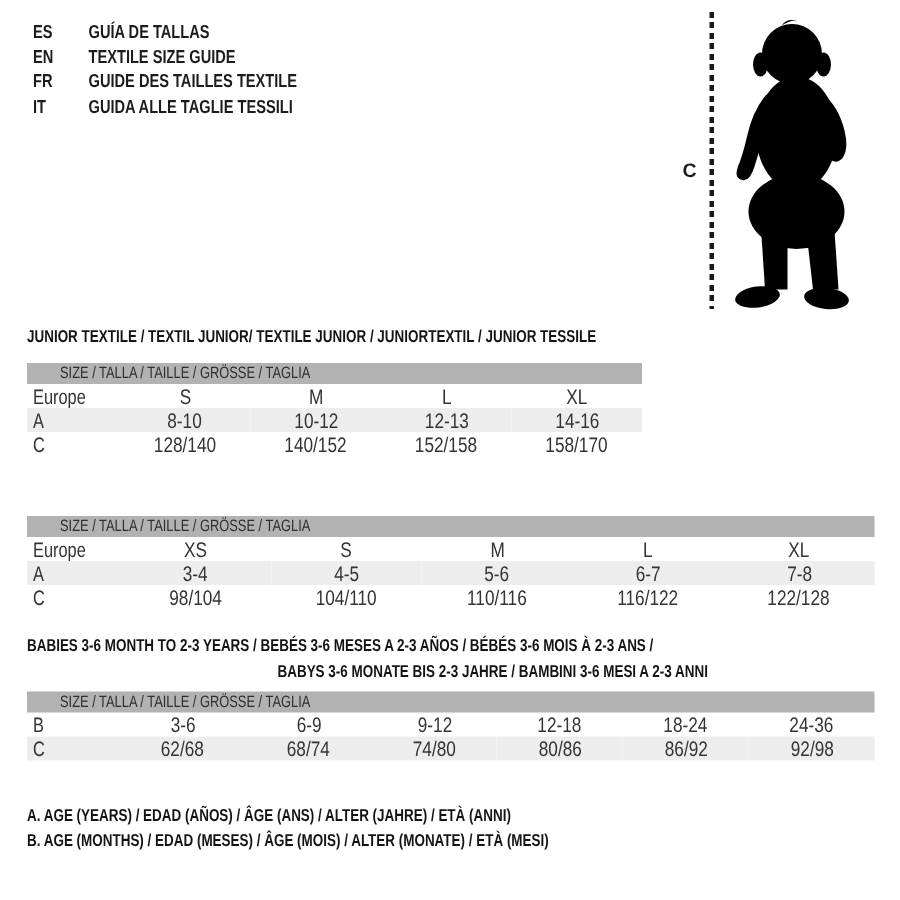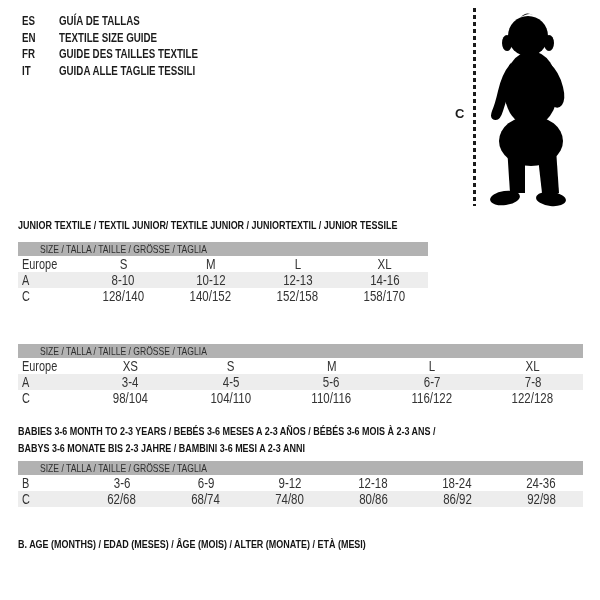--- a/index.html
+++ b/index.html
@@ -21,21 +21,21 @@
   
   .figure { position:absolute; left:450px; top:6px; width:148px; height:202px; }
   .fig-c  { position:absolute; left:5px; top:100px; font-weight:bold; font-size:13px; }
   .dash   {
     position:absolute; left:23px; top:2px; width:2.5px; height:198px;
     background:repeating-linear-gradient(to bottom,#1a1a1a 0 4px,transparent 4px 7px);
   }
   .baby { position:absolute; left:33px; top:0; width:112px; height:202px; }
 
   
-  .ttl { position:absolute; left:18px; font-weight:bold; font-size:11.5px; line-height:17px; color:#141414; }
+  .ttl { position:absolute; left:18px; font-weight:bold; font-size:11.5px; line-height:17px; color:#141414;text-align:right; }
   .ttl sub { font-size:8px; vertical-align:-2px; }
   .t1 { top:217px; }
   .t2 { top:319px; }
   .t3 { top:423px; }
 
   
   table.szt { position:absolute; left:18px; border-collapse:collapse; table-layout:fixed; }
   table.szt td { font-size:14px; color:#333; height:15px; vertical-align:middle; padding:0; }
   table.szt td.lab { text-align:left; padding-left:4px; }
   table.szt td.val { text-align:center; }
@@ -217,16 +217,17 @@
       <td class="val"><span class="condc">68/74</span></td>
       <td class="val"><span class="condc">74/80</span></td>
       <td class="val"><span class="condc">80/86</span></td>
       <td class="val"><span class="condc">86/92</span></td>
       <td class="val"><span class="condc">92/98</span></td>
     </tr>
   </tbody>
     </table>
 
   <div class="legend">
+    <div class="legend-line"><span class="cond">A. AGE (YEARS) / EDAD (AÑOS) / ÂGE (ANS) / ALTER (JAHRE) / ETÀ (ANNI)</span></div>
     <div class="legend-line"><span class="cond">B. AGE (MONTHS) / EDAD (MESES) / ÂGE (MOIS) / ALTER (MONATE) / ETÀ (MESI)</span></div>
   </div>
 
 </div>
 
 </body></html>

